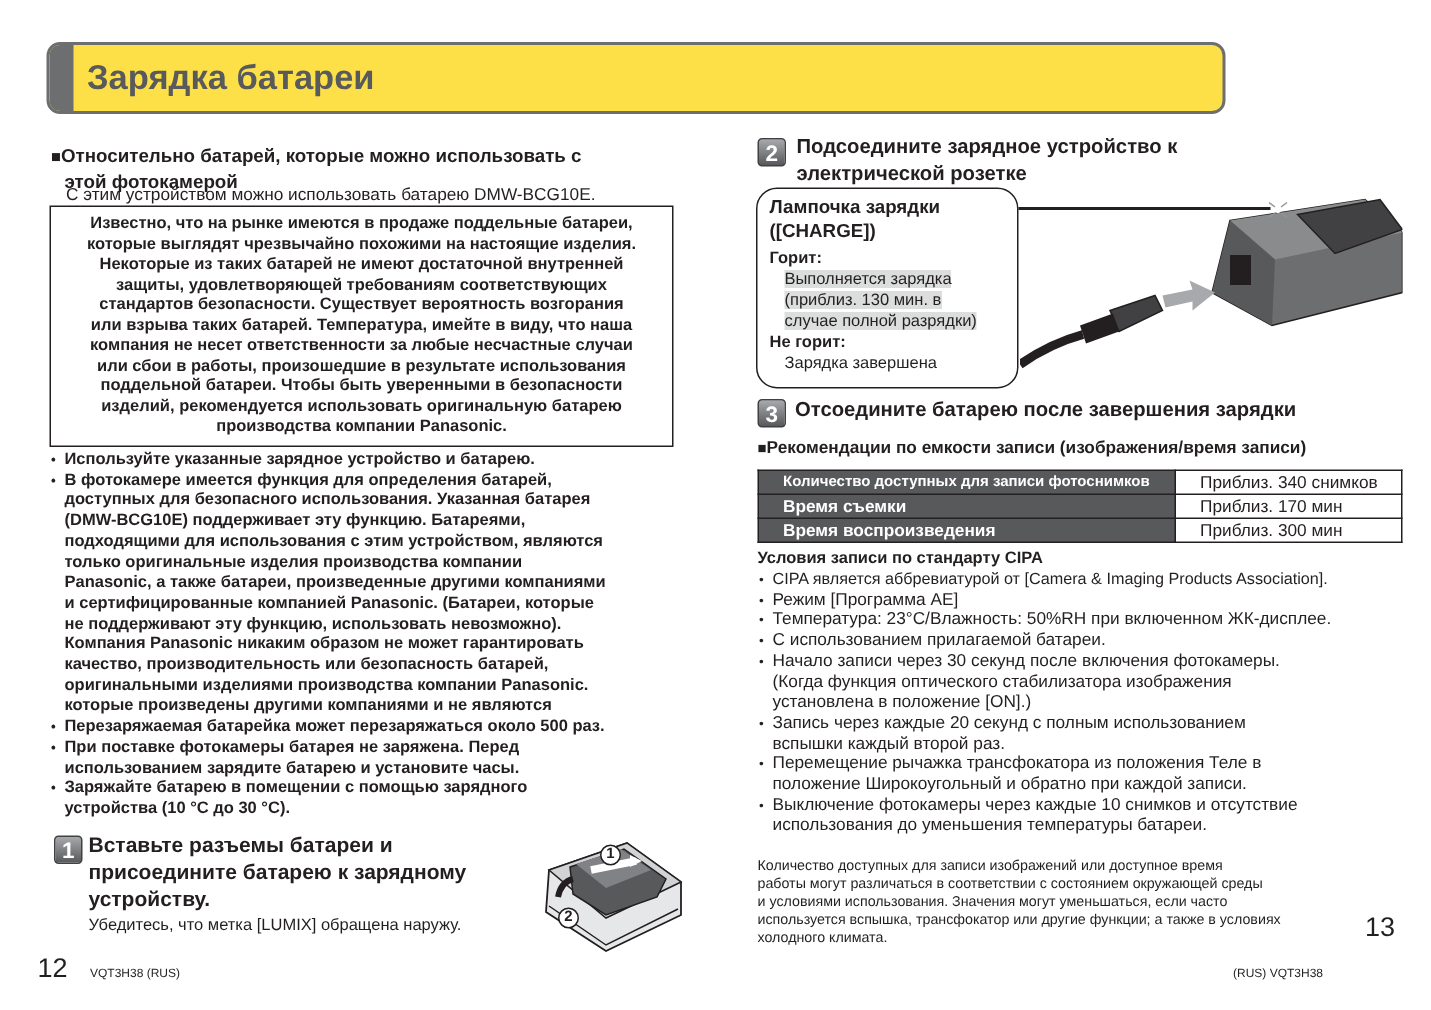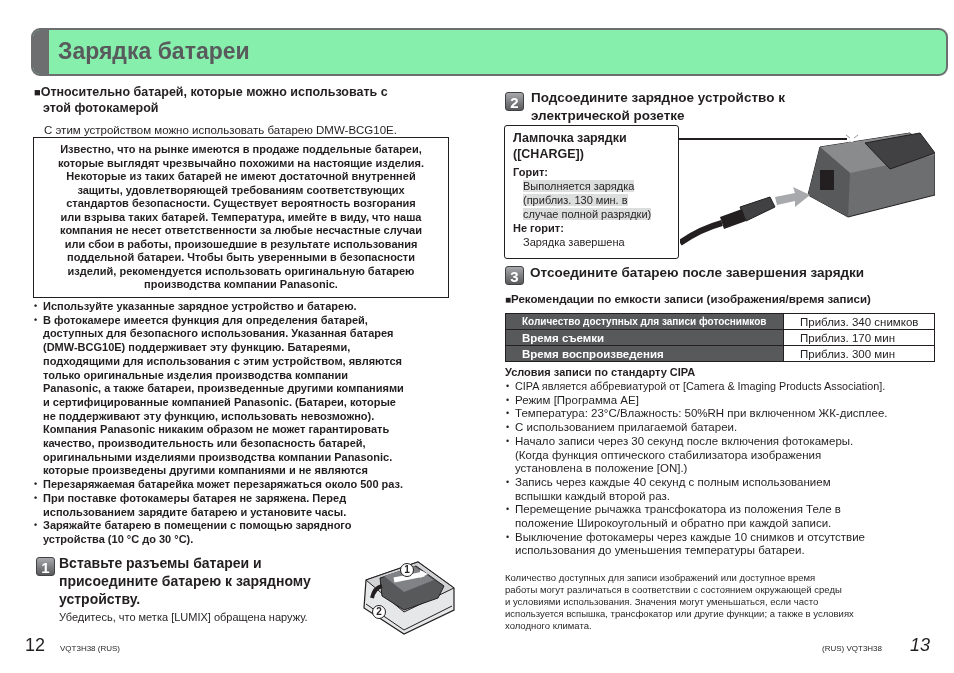--- a/index.html
+++ b/index.html
@@ -1,22 +1,22 @@
 <!DOCTYPE html>
 <html><head>
 <meta charset="utf-8">
 <style>
   * { box-sizing: border-box; margin: 0; padding: 0; }
   html, body { width: 954px; height: 673px; background: #ffffff; overflow: hidden; }
   body { position: relative; font-family: "Liberation Sans", sans-serif; color: #231f20; }
 
   
   .header {
-    position: absolute; left: 31px; top: 28px; width: 917px; height: 48px;
-    border: 2px solid #6d6e70; border-radius: 9px; overflow: hidden; background: #86efac;
+    position: absolute; left: 31px; top: 28px; width: 786px; height: 48px;
+    border: 2px solid #6d6e70; border-radius: 9px; overflow: hidden; background: #fde047;
   }
   .header .tab { position: absolute; left: 0; top: 0; bottom: 0; width: 16px; background: #6d6e70; }
   .header .title {
     position: absolute; left: 25px; top: 8px; font-size: 23px; font-weight: bold; color: #595a5c;
   }
 
   .abs { position: absolute; }
 
   
   .h-sec { font-size: 12.5px; font-weight: bold; line-height: 16px; }
@@ -38,21 +38,21 @@
     border: 1px solid #414042;
   }
   .step-title { font-size: 14px; font-weight: bold; line-height: 18px; }
 
   .page-num { font-size: 18px; }
   .code { font-size: 8px; }
 
   
   .callout {
     position: absolute; left: 504px; top: 125px; width: 175px; height: 134px;
-    border: 1px solid #231f20; border-radius: 3px; padding: 4px 8px;
+    border: 1px solid #231f20; border-radius: 14px; padding: 4px 8px;
   }
   .callout .ct { font-size: 12.5px; font-weight: bold; line-height: 16px; }
   .callout .lbl { font-size: 11px; font-weight: bold; line-height: 14px; margin-top: 3px; }
   .callout .val { font-size: 11px; line-height: 14px; padding-left: 10px; }
   .callout .hl span { background: #dcdddd; }
   .leader { position: absolute; left: 679px; top: 138px; width: 168px; height: 2px; background: #231f20; }
 
   table.rec { position: absolute; left: 505px; top: 313px; border-collapse: collapse; }
   table.rec td { border: 1px solid #231f20; height: 16px; padding: 0 16px; font-size: 11.5px; line-height: 14px; white-space: nowrap; }
   table.rec td.k { background: #58595b; color: #fff; font-weight: bold; width: 278px; }
@@ -67,21 +67,21 @@
   svg { display: block; }
 </style>
 </head>
 <body>
 
 <div class="header">
   <div class="tab"></div>
   <div class="title">Зарядка батареи</div>
 </div>
 
-<div class="abs h-sec" style="left:34px; top:84px; width:420px;">
+<div class="abs h-sec" style="left:34px; top:96px; width:420px;">
   <div><span class="sq">■</span><span>Относительно батарей, которые можно использовать с</span></div>
   <div style="padding-left:9px;">этой фотокамерой</div>
 </div>
 <div class="abs plain" style="left:44px; top:123px;">С этим устройством можно использовать батарею DMW-BCG10E.</div>
 
 <div class="warn-box">
   <div>Известно, что на рынке имеются в продаже поддельные батареи,</div>
   <div>которые выглядят чрезвычайно похожими на настоящие изделия.</div>
   <div>Некоторые из таких батарей не имеют достаточной внутренней</div>
   <div>защиты, удовлетворяющей требованиям соответствующих</div>
@@ -229,21 +229,21 @@
     </li>
   <li>
       <div>С использованием прилагаемой батареи.</div>
     </li>
   <li>
     <div>Начало записи через 30 секунд после включения фотокамеры.</div>
     <div>(Когда функция оптического стабилизатора изображения</div>
     <div>установлена в положение [ON].)</div>
   </li>
   <li>
-    <div>Запись через каждые 40 секунд с полным использованием</div>
+    <div>Запись через каждые 20 секунд с полным использованием</div>
     <div>вспышки каждый второй раз.</div>
   </li>
   <li>
     <div>Перемещение рычажка трансфокатора из положения Теле в</div>
     <div>положение Широкоугольный и обратно при каждой записи.</div>
   </li>
   <li>
     <div>Выключение фотокамеры через каждые 10 снимков и отсутствие</div>
     <div>использования до уменьшения температуры батареи.</div>
   </li>
@@ -251,13 +251,13 @@
 
 <div class="abs note" style="left:505px; top:572px; width:440px;">
   <div>Количество доступных для записи изображений или доступное время</div>
   <div>работы могут различаться в соответствии с состоянием окружающей среды</div>
   <div>и условиями использования. Значения могут уменьшаться, если часто</div>
   <div>используется вспышка, трансфокатор или другие функции; а также в условиях</div>
   <div>холодного климата.</div>
 </div>
 
 <div class="abs code" style="left:822px; top:644px;">(RUS) VQT3H38</div>
-<div class="abs page-num" style="left:910px; top:635px;font-style:italic;">13</div>
+<div class="abs page-num" style="left:910px; top:608px;">13</div>
 
 </body></html>

